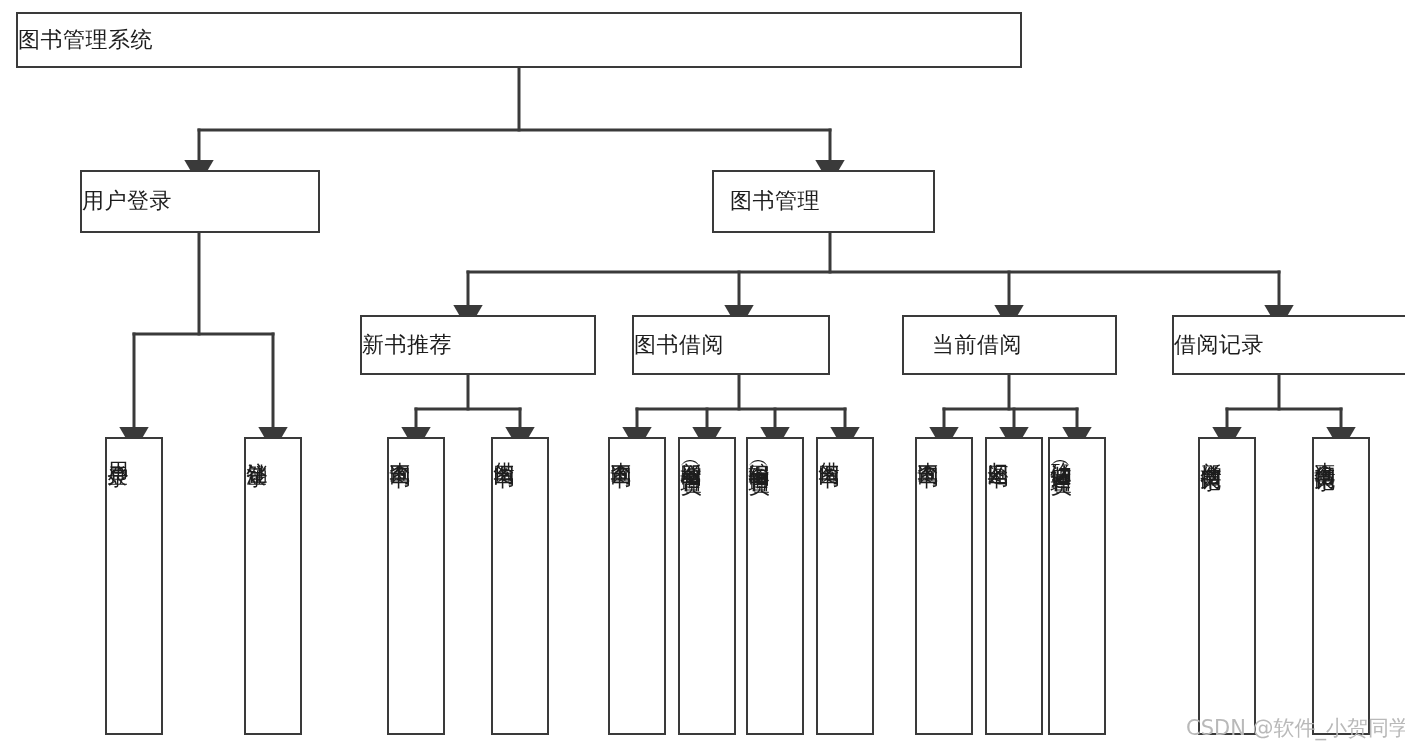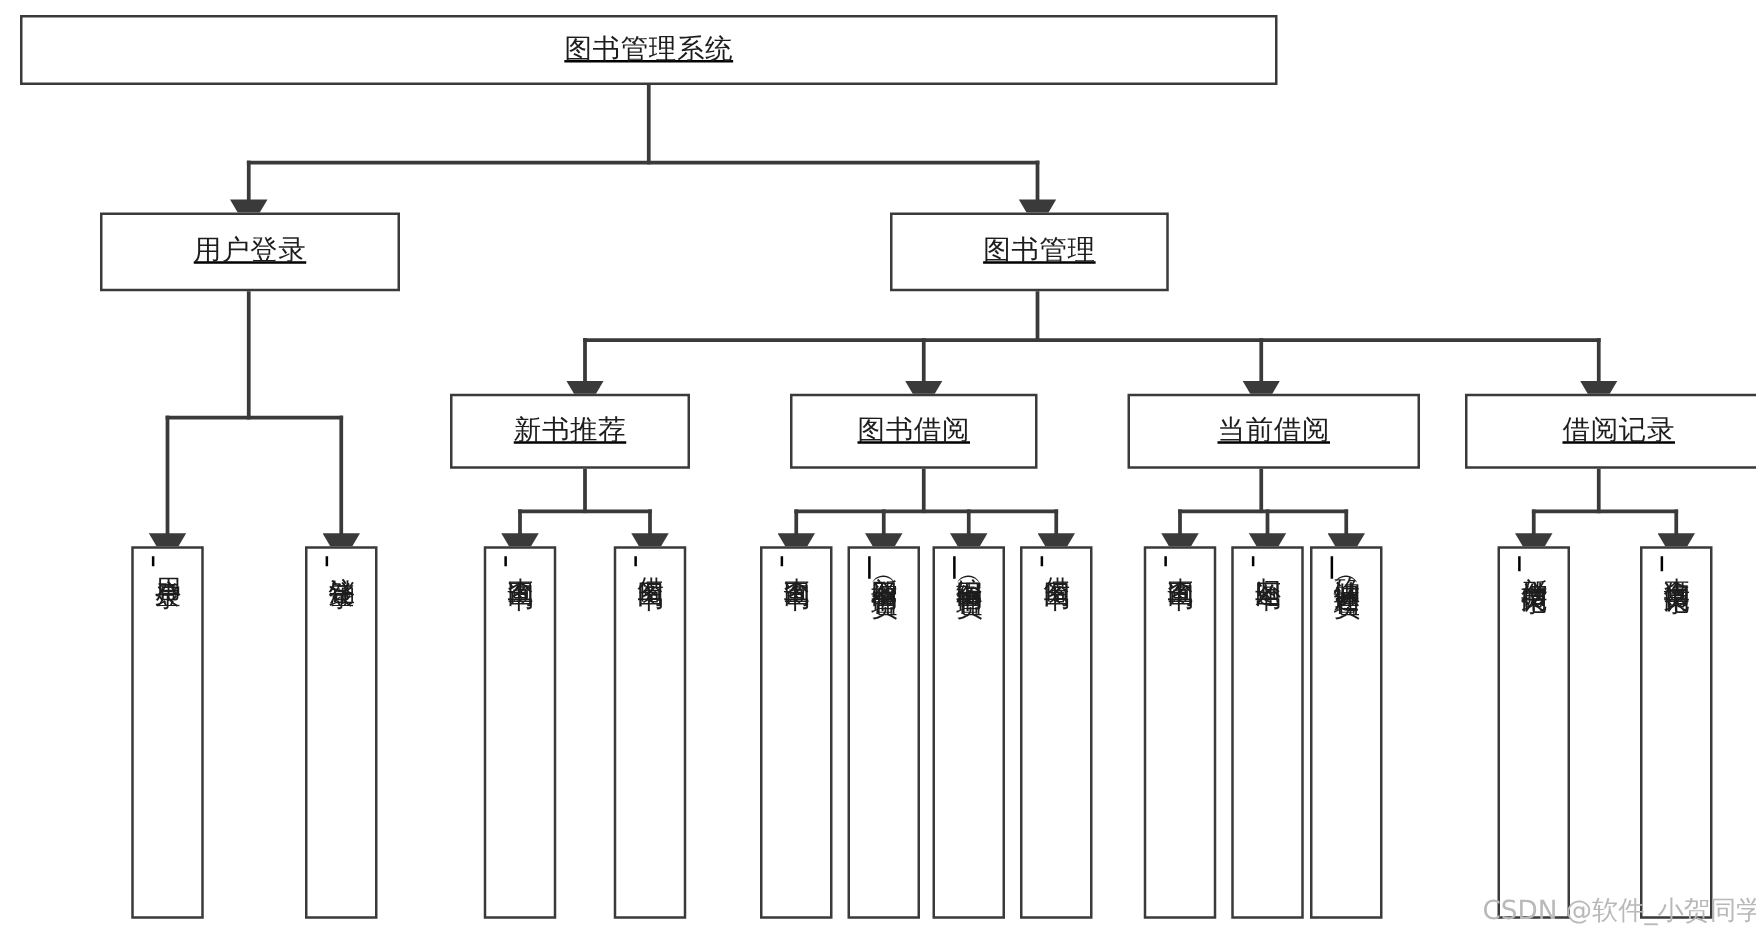--- a/index.html
+++ b/index.html
@@ -25,23 +25,21 @@
     width: 1405px;
     height: 747px;
   }
   .node {
     position: absolute;
     box-sizing: border-box;
     background: #ffffff;
     border: 2.5px solid #3a3a3a;
     display: flex;
     align-items: center;
-    justify-content: center;
     z-index: 3;
-    text-decoration: underline;
   }
   .node-label {
     color: #1d1d1d;
     font-size: 21px;
     line-height: 1.12;
     letter-spacing: 0.5px;
     white-space: nowrap;
     text-align: center;
   }
   
@@ -136,29 +134,29 @@
   </div>
 
   <div class="node level2" style="left:80px; top:170px; width:240px; height:63px;">
     <span class="node-label">用户登录</span>
   </div>
 
   <div class="node level2" style="left:712px; top:170px; width:223px; height:63px;padding-left:16px;">
     <span class="node-label">图书管理</span>
   </div>
 
-  <div class="node level3" style="left:360px; top:315px; width:192px; height:60px;">
+  <div class="node level3" style="left:360px; top:315px; width:236px; height:60px;">
     <span class="node-label">新书推荐</span>
   </div>
 
   <div class="node level3" style="left:632px; top:315px; width:198px; height:60px;">
     <span class="node-label">图书借阅</span>
   </div>
 
-  <div class="node level3" style="left:902px; top:315px; width:234px; height:60px;">
+  <div class="node level3" style="left:902px; top:315px; width:215px; height:60px;padding-left:28px;">
     <span class="node-label">当前借阅</span>
   </div>
 
   <div class="node level3" style="left:1172px; top:315px; width:246px; height:60px;">
     <span class="node-label">借阅记录</span>
   </div>
 
   <div class="node vertical" style="left:105px; top:437px; width:58px; height:298px;">
     <span class="node-label">用户登录</span>
   </div>

